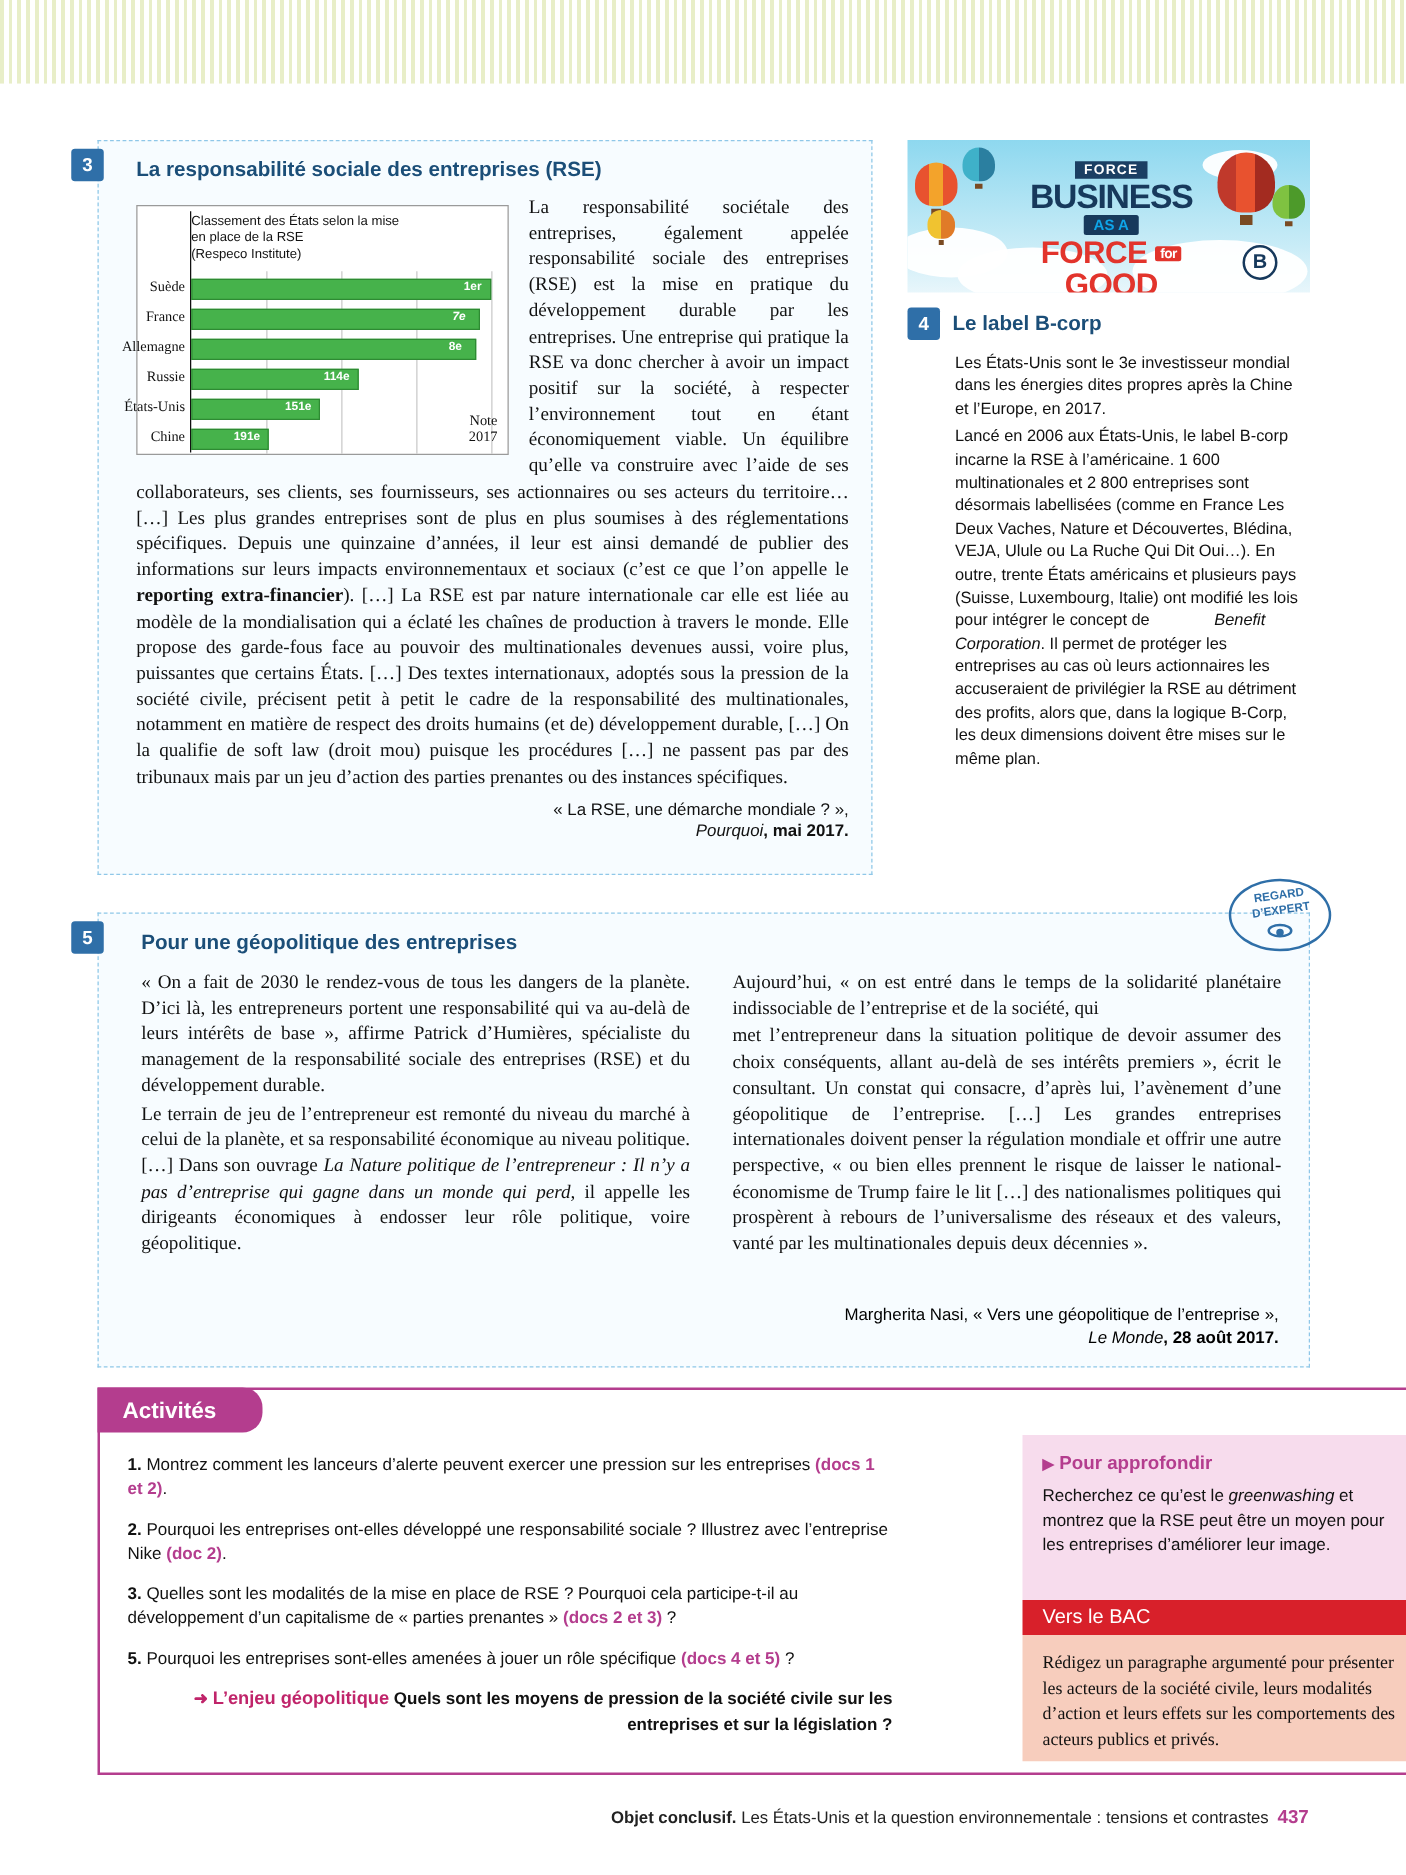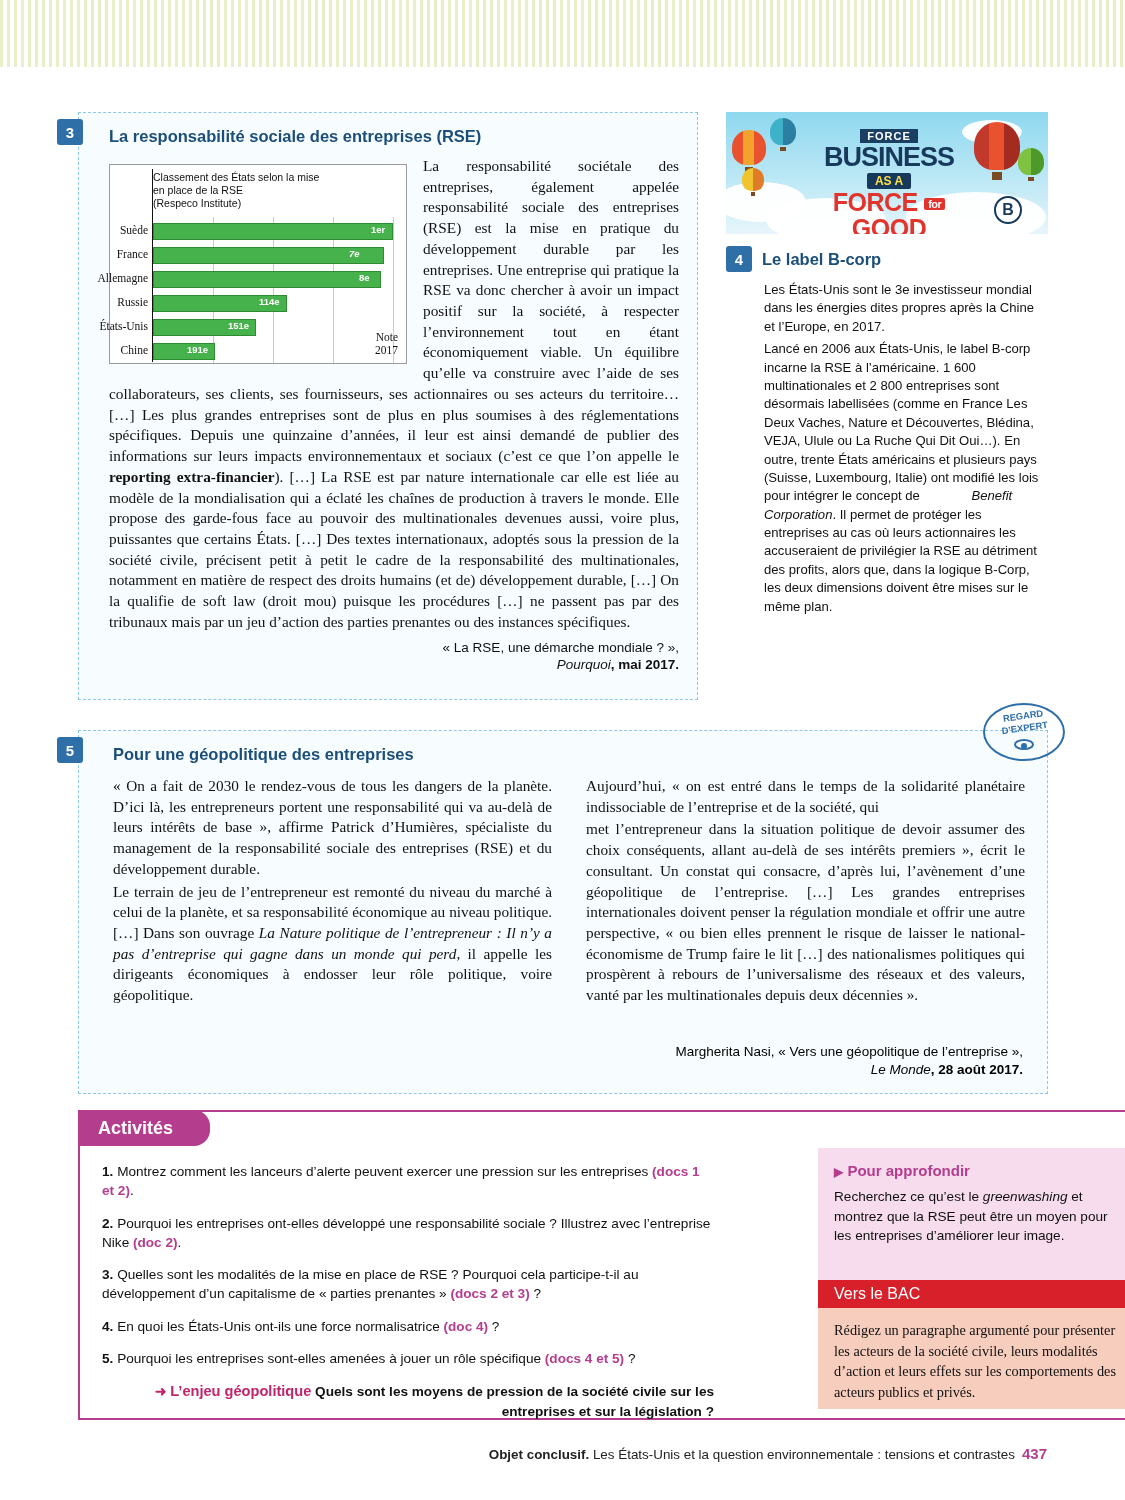--- a/index.html
+++ b/index.html
@@ -107,21 +107,21 @@
   }
   .balloon .basket {
     width:22%; height:12%; margin:6% auto 0; background:#7a4a22;
   }
   .bc-title {
     position:absolute; left:88px; top:14px; width:150px; text-align:center;
     font-family:"Liberation Sans", sans-serif; color:#1b3f63;
   }
   .bc-using { font-size:11px; font-weight:bold; letter-spacing:1px; background:#1b3f63; color:#fff; display:inline-block; padding:1px 7px;}
   .bc-business { font-size:27px; font-weight:bold; letter-spacing:-1px; line-height:1; color:#17395c; }
-  .bc-asa { font-size:12px; font-weight:bold; color:#fde047; background:#17395c; display:inline-block; padding:1px 8px; border-radius:2px;}
+  .bc-asa { font-size:12px; font-weight:bold; color:#0ea5e9; background:#17395c; display:inline-block; padding:1px 8px; border-radius:2px;}
   .bc-force { font-size:25px; font-weight:bold; color:#e2342c; line-height:1.05; letter-spacing:-.5px;}
   .bc-for { font-size:11px; background:#e2342c; color:#fff; padding:0 4px; border-radius:2px; vertical-align:middle;}
   .bc-b {
     position:absolute; right:26px; bottom:10px; width:28px; height:28px;
     border-radius:50%; background:#ffffff; border:2px solid #17395c;
     color:#17395c; font-family:"Liberation Sans", sans-serif; font-weight:bold;
     font-size:16px; display:flex; align-items:center; justify-content:center;
   }
   .doc4 .head {
     display:flex; align-items:center; gap:10px; margin-top:12px;
@@ -255,21 +255,21 @@
 
         <div class="bars">
           <div class="barrow">
             <span class="barlabel">Suède</span>
             <div class="bar" style="width:240px;"></div>
             <span class="barval" style="left:218px;">1er</span>
           </div>
           <div class="barrow">
             <span class="barlabel">France</span>
             <div class="bar" style="width:231px;"></div>
-            <span class="barval" style="left:196px;font-style:italic;">7e</span>
+            <span class="barval" style="left:209px;font-style:italic;">7e</span>
           </div>
           <div class="barrow">
             <span class="barlabel">Allemagne</span>
             <div class="bar" style="width:228px;"></div>
             <span class="barval" style="left:206px;">8e</span>
           </div>
           <div class="barrow">
             <span class="barlabel">Russie</span>
             <div class="bar" style="width:134px;"></div>
             <span class="barval" style="left:106px;">114e</span>
@@ -396,24 +396,20 @@
       </p>
       <p>
         <b>2.</b>
         <span>Pourquoi les entreprises ont-elles développé une responsabilité sociale ? Illustrez avec l’entreprise Nike </span><span class="pink">(doc 2)</span><span>.</span>
       </p>
       <p>
         <b>3.</b>
         <span>Quelles sont les modalités de la mise en place de RSE ? Pourquoi cela participe-t-il au développement d’un capitalisme de « parties prenantes » </span><span class="pink">(docs 2 et 3)</span><span> ?</span>
       </p>
       <p>
-        <b>4.</b>
-        <span>En quoi les États-Unis ont-ils une force normalisatrice </span><span class="pink">(doc 4)</span><span> ?</span>
-      </p>
-      <p>
         <b>5.</b>
         <span>Pourquoi les entreprises sont-elles amenées à jouer un rôle spécifique </span><span class="pink">(docs 4 et 5)</span><span> ?</span>
       </p>
       <p style="margin-top:4px;text-align:right;">
         <span class="arrow-red">➜</span>
         <span class="enjeu">L’enjeu géopolitique</span>
         <b>Quels sont les moyens de pression de la société civile sur les entreprises et sur la législation ?</b>
       </p>
     </div>
 

